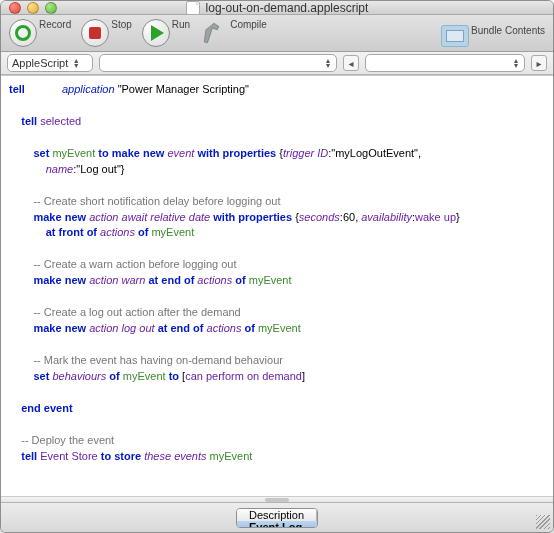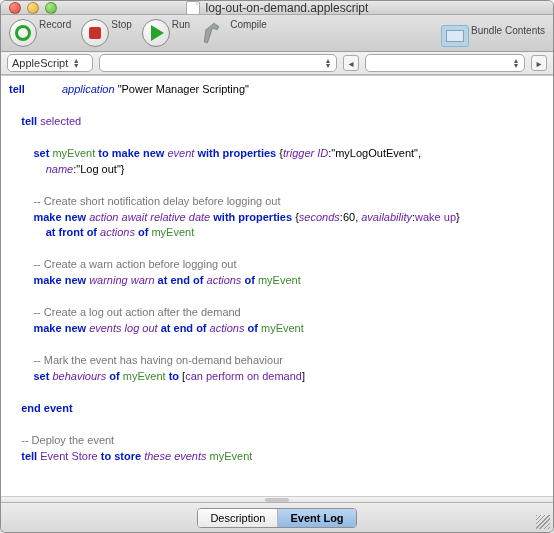--- a/index.html
+++ b/index.html
@@ -89,21 +89,21 @@
   .en { color: #6b20a4; }
 
   .footer {
     background: linear-gradient(#ececec, #d9d9d9);
     border-top: 1px solid #b4b4b4;
     height: 30px; display: flex; align-items: center; justify-content: center;
     position: relative;
   }
   .seg {
     display: flex; border: 1px solid #8f8f8f; border-radius: 4px; overflow: hidden;
-    background: #fff; height: 20px;
+    background: #fff; height: 20px; flex-direction: column;
   }
   .seg .opt {
     padding: 0 12px; font-size: 11px; display:flex; align-items:center;
     background: linear-gradient(#fdfdfd, #e9e9e9);
     border-right: 1px solid #b7b7b7;
   }
   .seg .opt:last-child { border-right: none; font-weight: bold; }
   .seg .opt.active { background: linear-gradient(#bcd6f2, #92b9e4); }
   .resize {
     position: absolute; right: 3px; bottom: 3px; width: 14px; height: 14px;
@@ -188,24 +188,24 @@
     <span class="k">tell</span> <span class="c">selected</span>
 
         <span class="k">set</span> <span class="v">myEvent</span> <span class="k">to</span> <span class="k">make</span> <span class="k">new</span> <span class="c ai">event</span> <span class="k">with properties</span> <span>{</span><span class="p ai">trigger ID</span><span>:"myLogOutEvent",</span>
             <span class="p ai">name</span><span>:"Log out"}</span>
 
         <span class="cm">-- Create short notification delay before logging out</span>
         <span class="k">make</span> <span class="k">new</span> <span class="c ai">action await relative date</span> <span class="k">with properties</span> <span>{</span><span class="p ai">seconds</span><span>:60, </span><span class="p ai">availability</span><span>:</span><span class="en">wake up</span><span>}</span>
             <span class="k">at</span> <span class="k">front of</span> <span class="p ai">actions</span> <span class="k">of</span> <span class="v">myEvent</span>
 
         <span class="cm">-- Create a warn action before logging out</span>
-        <span class="k">make</span> <span class="k">new</span> <span class="c ai">warning warn</span> <span class="k">at</span> <span class="k">end of</span> <span class="p ai">actions</span> <span class="k">of</span> <span class="v">myEvent</span>
+        <span class="k">make</span> <span class="k">new</span> <span class="c ai">action warn</span> <span class="k">at</span> <span class="k">end of</span> <span class="p ai">actions</span> <span class="k">of</span> <span class="v">myEvent</span>
 
         <span class="cm">-- Create a log out action after the demand</span>
-        <span class="k">make</span> <span class="k">new</span> <span class="c ai">events log out</span> <span class="k">at</span> <span class="k">end of</span> <span class="p ai">actions</span> <span class="k">of</span> <span class="v">myEvent</span>
+        <span class="k">make</span> <span class="k">new</span> <span class="c ai">action log out</span> <span class="k">at</span> <span class="k">end of</span> <span class="p ai">actions</span> <span class="k">of</span> <span class="v">myEvent</span>
 
         <span class="cm">-- Mark the event has having on-demand behaviour</span>
         <span class="k">set</span> <span class="p ai">behaviours</span> <span class="k">of</span> <span class="v">myEvent</span> <span class="k">to</span> <span>[</span><span class="en">can perform on demand</span><span>]</span>
 
     <span class="k">end event</span>
 
     <span class="cm">-- Deploy the event</span>
     <span class="k">tell</span> <span class="c">Event Store</span> <span class="k">to</span> <span class="k">store</span> <span class="p ai">these events</span> <span class="v">myEvent</span>
 
     

